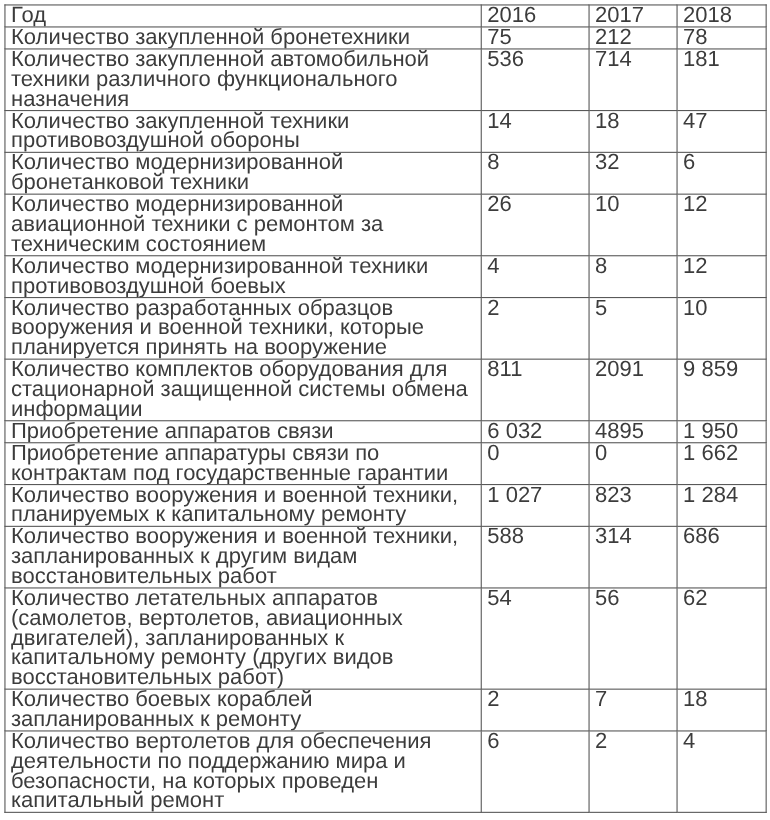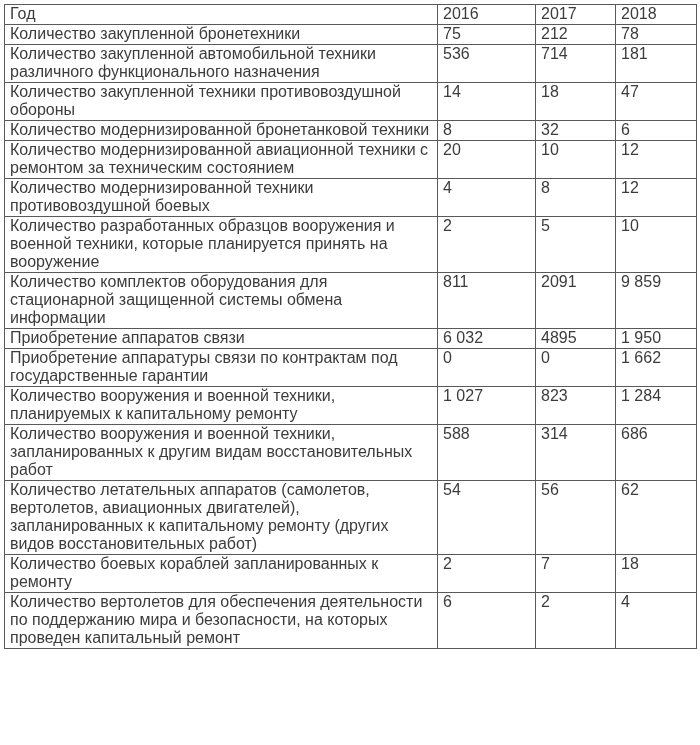--- a/index.html
+++ b/index.html
@@ -14,21 +14,21 @@
     font-family: "Liberation Sans", sans-serif;
   }
   .table-wrap {
     padding: 4px 0 0 4px;
   }
   table.data-table {
     border-collapse: collapse;
     table-layout: fixed;
     width: 692px;
     font-family: "Liberation Sans", sans-serif;
-    font-size: 16px;
+    font-size: 20px;
     color: #3c3c3c;
     border-radius: 26px;
   }
   table.data-table col.col-label { width: 433px; }
   table.data-table col.col-y2016 { width: 98px; }
   table.data-table col.col-y2017 { width: 80px; }
   table.data-table col.col-y2018 { width: 81px; }
   table.data-table th,
   table.data-table td {
     border: 1px solid #595959;
@@ -79,21 +79,21 @@
           <td>47</td>
         </tr>
         <tr>
           <td>Количество модернизированной бронетанковой техники</td>
           <td>8</td>
           <td>32</td>
           <td>6</td>
         </tr>
         <tr>
           <td>Количество модернизированной авиационной техники с ремонтом за техническим состоянием</td>
-          <td>20</td>
+          <td>26</td>
           <td>10</td>
           <td>12</td>
         </tr>
         <tr>
           <td>Количество модернизированной техники противовоздушной боевых</td>
           <td>4</td>
           <td>8</td>
           <td>12</td>
         </tr>
         <tr>

